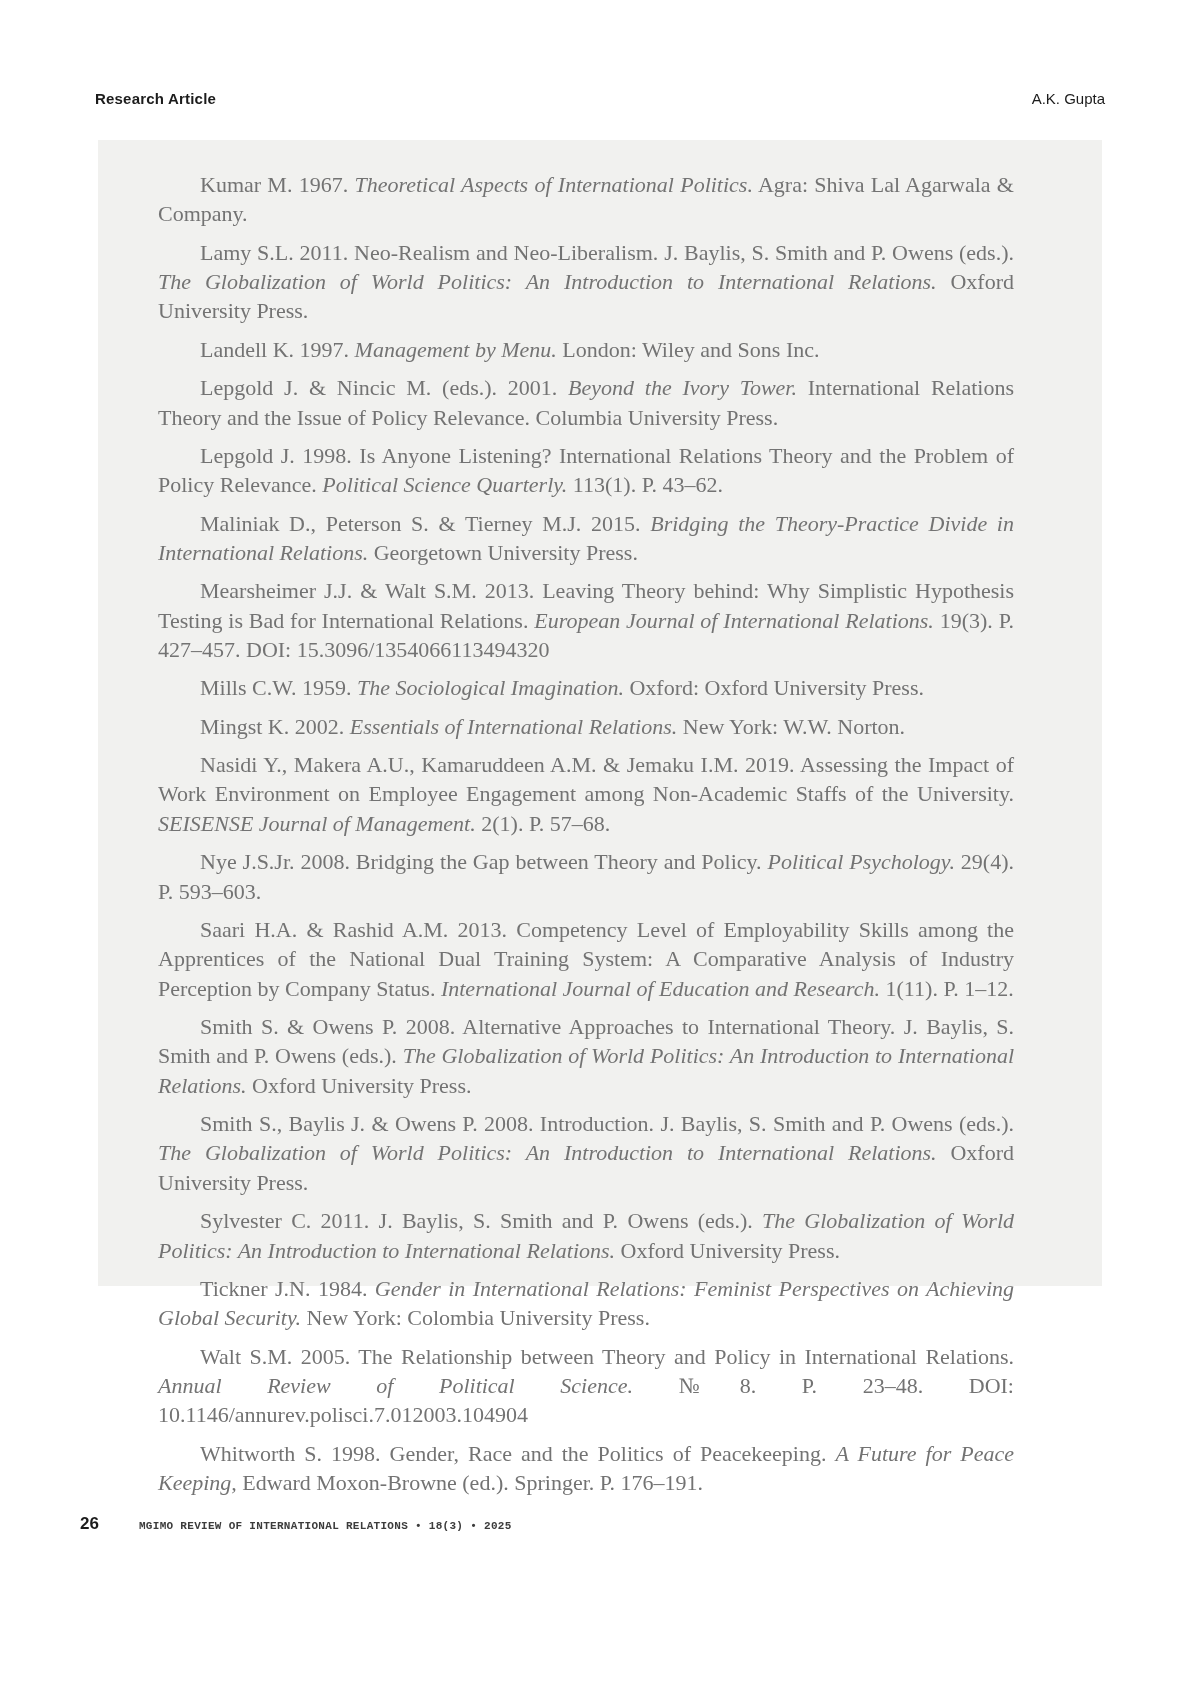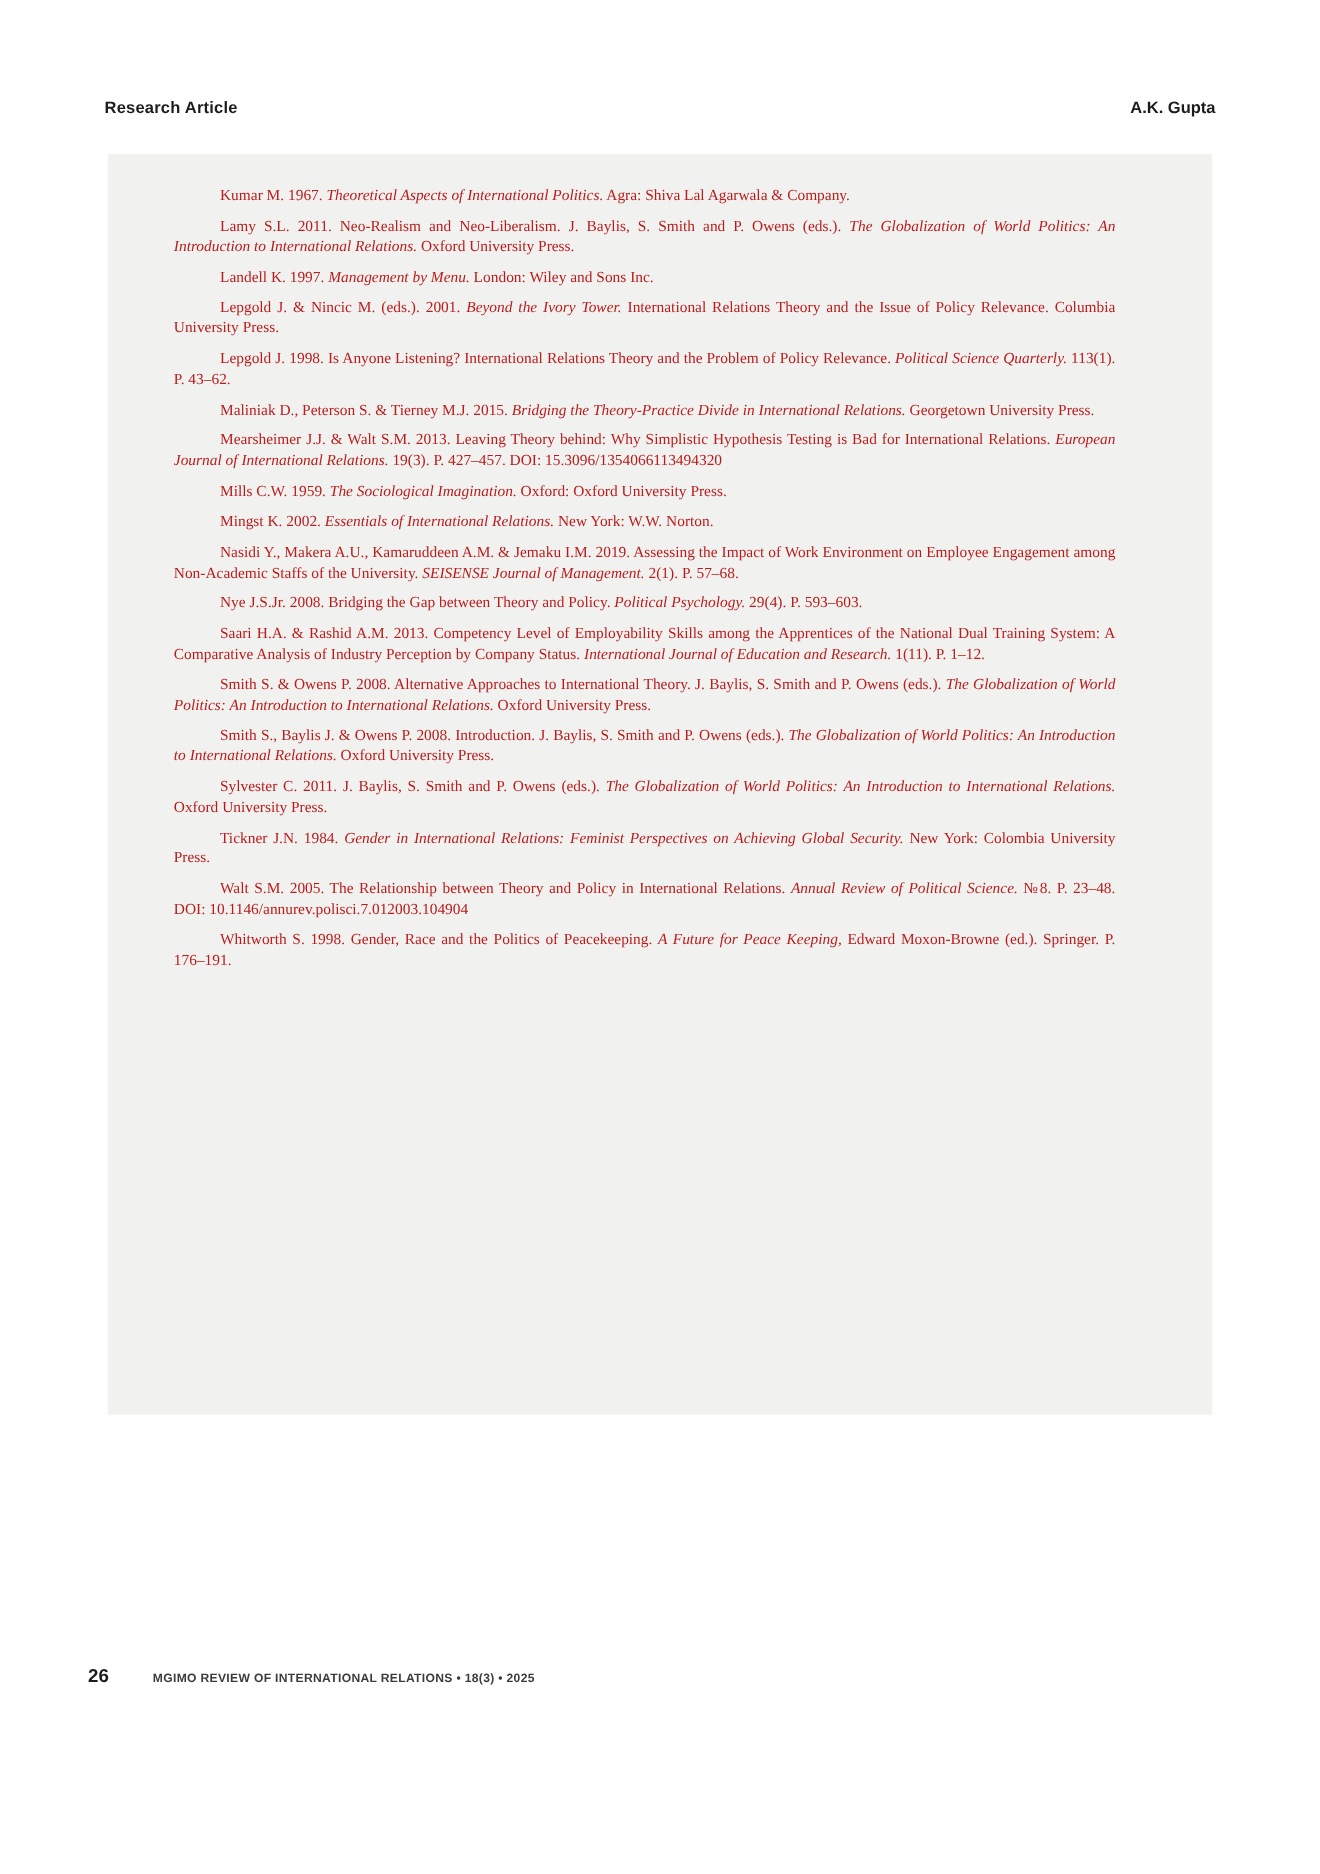--- a/index.html
+++ b/index.html
@@ -22,34 +22,34 @@
     right: 95px;
     display: flex;
     justify-content: space-between;
     align-items: baseline;
     font-family: "Liberation Sans", sans-serif;
     font-size: 15px;
     font-weight: 700;
     color: #1c1c1c;
   }
   .page-header .header-left { font-weight: 600; letter-spacing: 0.2px; }
-  .page-header .header-right { font-weight: 700; text-align: right; }
+  .page-header .header-right { font-weight: 400; text-align: right; }
   .content-box {
     position: absolute;
     left: 98px;
     top: 140px;
     width: 1004px;
     height: 1146px;
     background: #f1f1ef;
   }
   .refs {
     padding: 30px 88px 0 60px;
-    font-size: 14px;
+    font-size: 22px;
     line-height: 1.335;
-    color: #b91c1c;
+    color: #737373;
     text-align: justify;
   }
   .refs p.ref {
     margin: 0 0 9px 0;
     text-indent: 42px;
   }
   .refs .italic { font-style: italic; }
   .page-footer {
     position: absolute;
     top: 1514px;
@@ -62,20 +62,21 @@
   .page-number {
     font-size: 17px;
     font-weight: 700;
     color: #1c1c1c;
   }
   .journal-line {
     font-size: 11px;
     font-weight: 700;
     color: #3c3c3c;
     letter-spacing: 0.3px;
+    font-family: Liberation Mono, monospace;
   }
 </style>
 </head>
 <body>
 
 <div class="page">
 
   <div class="page-header">
     <span class="header-left">Research  Article</span>
     <span class="header-right">A.K. Gupta</span>

